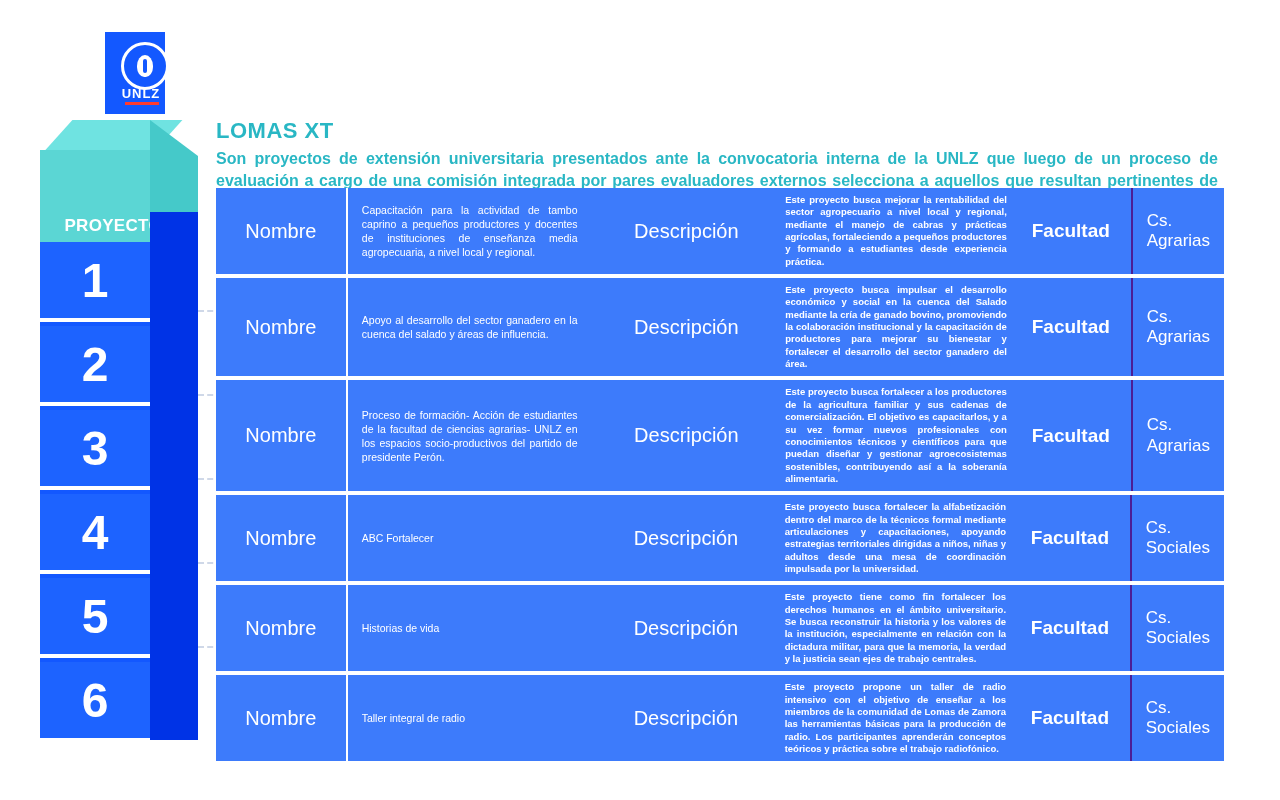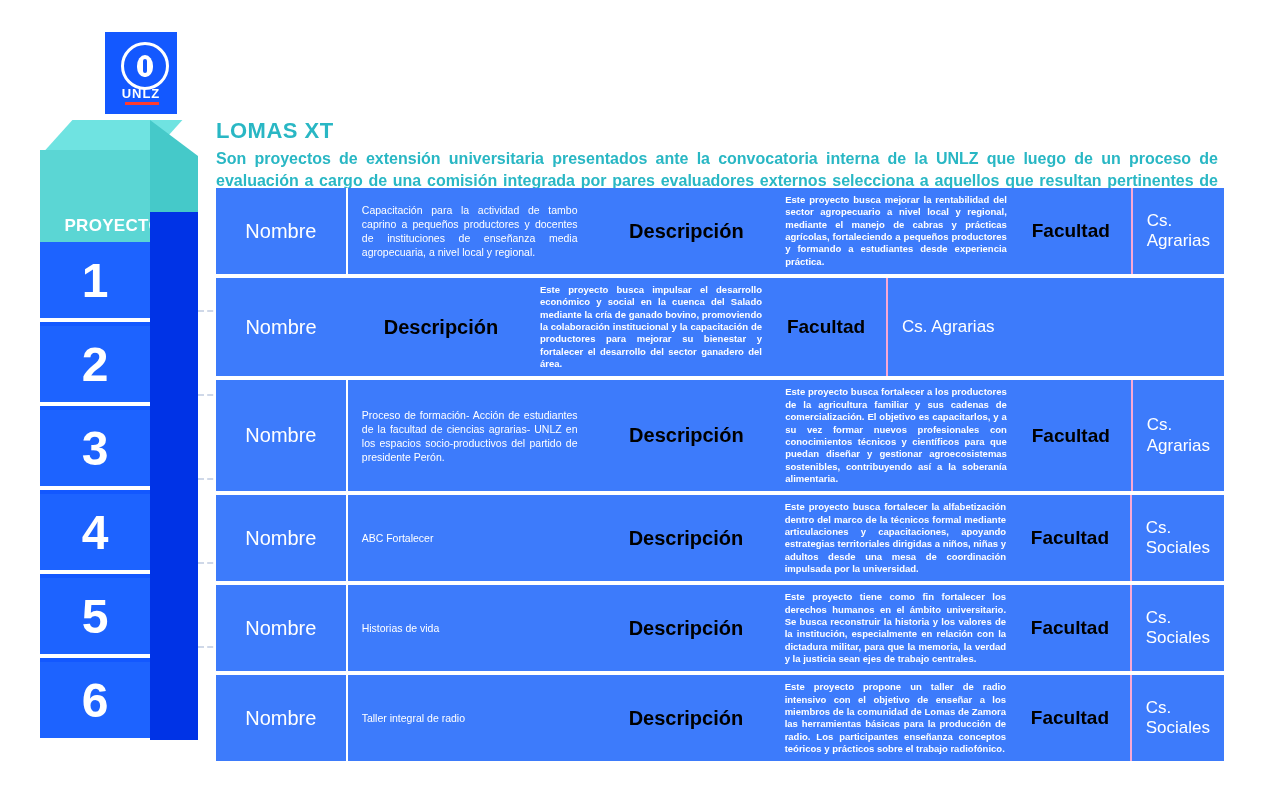--- a/index.html
+++ b/index.html
@@ -105,21 +105,21 @@
     height: 0;
     border-top: 2px dashed #cfd8e8;
     width: 52px;
   }
 
   
   .logo-box {
     position: absolute;
     left: 105px;
     top: 32px;
-    width: 72px;
+    width: 60px;
     height: 82px;
     background: #1358ff;
   }
   .logo-circle {
     position: absolute;
     left: 16px;
     top: 10px;
     width: 42px;
     height: 42px;
     border-radius: 50%;
@@ -226,45 +226,45 @@
     font-size: 10.5px;
     line-height: 1.35;
     text-align: justify;
     box-sizing: border-box;
   }
   .cell-desc {
     width: 190px;
     display: flex;
     align-items: center;
     justify-content: center;
-    color: #000000;
+    color: #ffffff;
     font-size: 20px;
-    font-weight: bold;
+    font-weight: normal;
   }
   .cell-desc-val {
     width: 230px;
     display: flex;
     align-items: center;
     padding: 6px 4px;
     color: #ffffff;
     font-size: 9.5px;
     line-height: 1.3;
     text-align: justify;
     box-sizing: border-box;
     font-weight: bold;
   }
   .cell-fac {
     width: 122px;
     display: flex;
     align-items: center;
     justify-content: center;
-    color: #000000;
+    color: #ffffff;
     font-size: 19px;
     font-weight: bold;
-    border-right: 2px solid #f9a8d4;
+    border-right: 2px solid #4c1d95;
     box-sizing: border-box;
   }
   .cell-fac-val {
     flex: 1;
     display: flex;
     align-items: center;
     padding: 0 14px;
     color: #ffffff;
     font-size: 17px;
     font-weight: normal;
@@ -317,20 +317,21 @@
       <div class="cell-nombre">Nombre</div>
       <div class="cell-nombre-val">Capacitación para la actividad de tambo caprino a pequeños productores y docentes de instituciones de enseñanza media agropecuaria, a nivel local y regional.</div>
       <div class="cell-desc">Descripción</div>
       <div class="cell-desc-val">Este proyecto busca mejorar la rentabilidad del sector agropecuario a nivel local y regional, mediante el manejo de cabras y prácticas agrícolas, fortaleciendo a pequeños productores y formando a estudiantes desde experiencia práctica.</div>
       <div class="cell-fac">Facultad</div>
       <div class="cell-fac-val">Cs. Agrarias</div>
     </div>
 
     <div class="row">
       <div class="cell-nombre">Nombre</div>
+      <div class="cell-nombre-val">Apoyo al desarrollo del sector ganadero en la cuenca del salado y áreas de influencia.</div>
       <div class="cell-desc">Descripción</div>
       <div class="cell-desc-val">Este proyecto busca impulsar el desarrollo económico y social en la cuenca del Salado mediante la cría de ganado bovino, promoviendo la colaboración institucional y la capacitación de productores para mejorar su bienestar y fortalecer el desarrollo del sector ganadero del área.</div>
       <div class="cell-fac">Facultad</div>
       <div class="cell-fac-val">Cs. Agrarias</div>
     </div>
 
     <div class="row">
       <div class="cell-nombre">Nombre</div>
       <div class="cell-nombre-val">Proceso de formación- Acción de estudiantes de la facultad de ciencias agrarias- UNLZ en los espacios socio-productivos del partido de presidente Perón.</div>
       <div class="cell-desc">Descripción</div>
@@ -354,19 +355,19 @@
       <div class="cell-desc">Descripción</div>
       <div class="cell-desc-val">Este proyecto tiene como fin fortalecer los derechos humanos en el ámbito universitario. Se busca reconstruir la historia y los valores de la institución, especialmente en relación con la dictadura militar, para que la memoria, la verdad y la justicia sean ejes de trabajo centrales.</div>
       <div class="cell-fac">Facultad</div>
       <div class="cell-fac-val">Cs. Sociales</div>
     </div>
 
     <div class="row">
       <div class="cell-nombre">Nombre</div>
       <div class="cell-nombre-val">Taller integral de radio</div>
       <div class="cell-desc">Descripción</div>
-      <div class="cell-desc-val">Este proyecto propone un taller de radio intensivo con el objetivo de enseñar a los miembros de la comunidad de Lomas de Zamora las herramientas básicas para la producción de radio. Los participantes enseñanza conceptos teóricos y prácticos sobre el trabajo radiofónico.</div>
+      <div class="cell-desc-val">Este proyecto propone un taller de radio intensivo con el objetivo de enseñar a los miembros de la comunidad de Lomas de Zamora las herramientas básicas para la producción de radio. Los participantes aprenderán conceptos teóricos y práctica sobre el trabajo radiofónico.</div>
       <div class="cell-fac">Facultad</div>
       <div class="cell-fac-val">Cs. Sociales</div>
     </div>
 
   </div>
 </div>
 
 </body></html>

